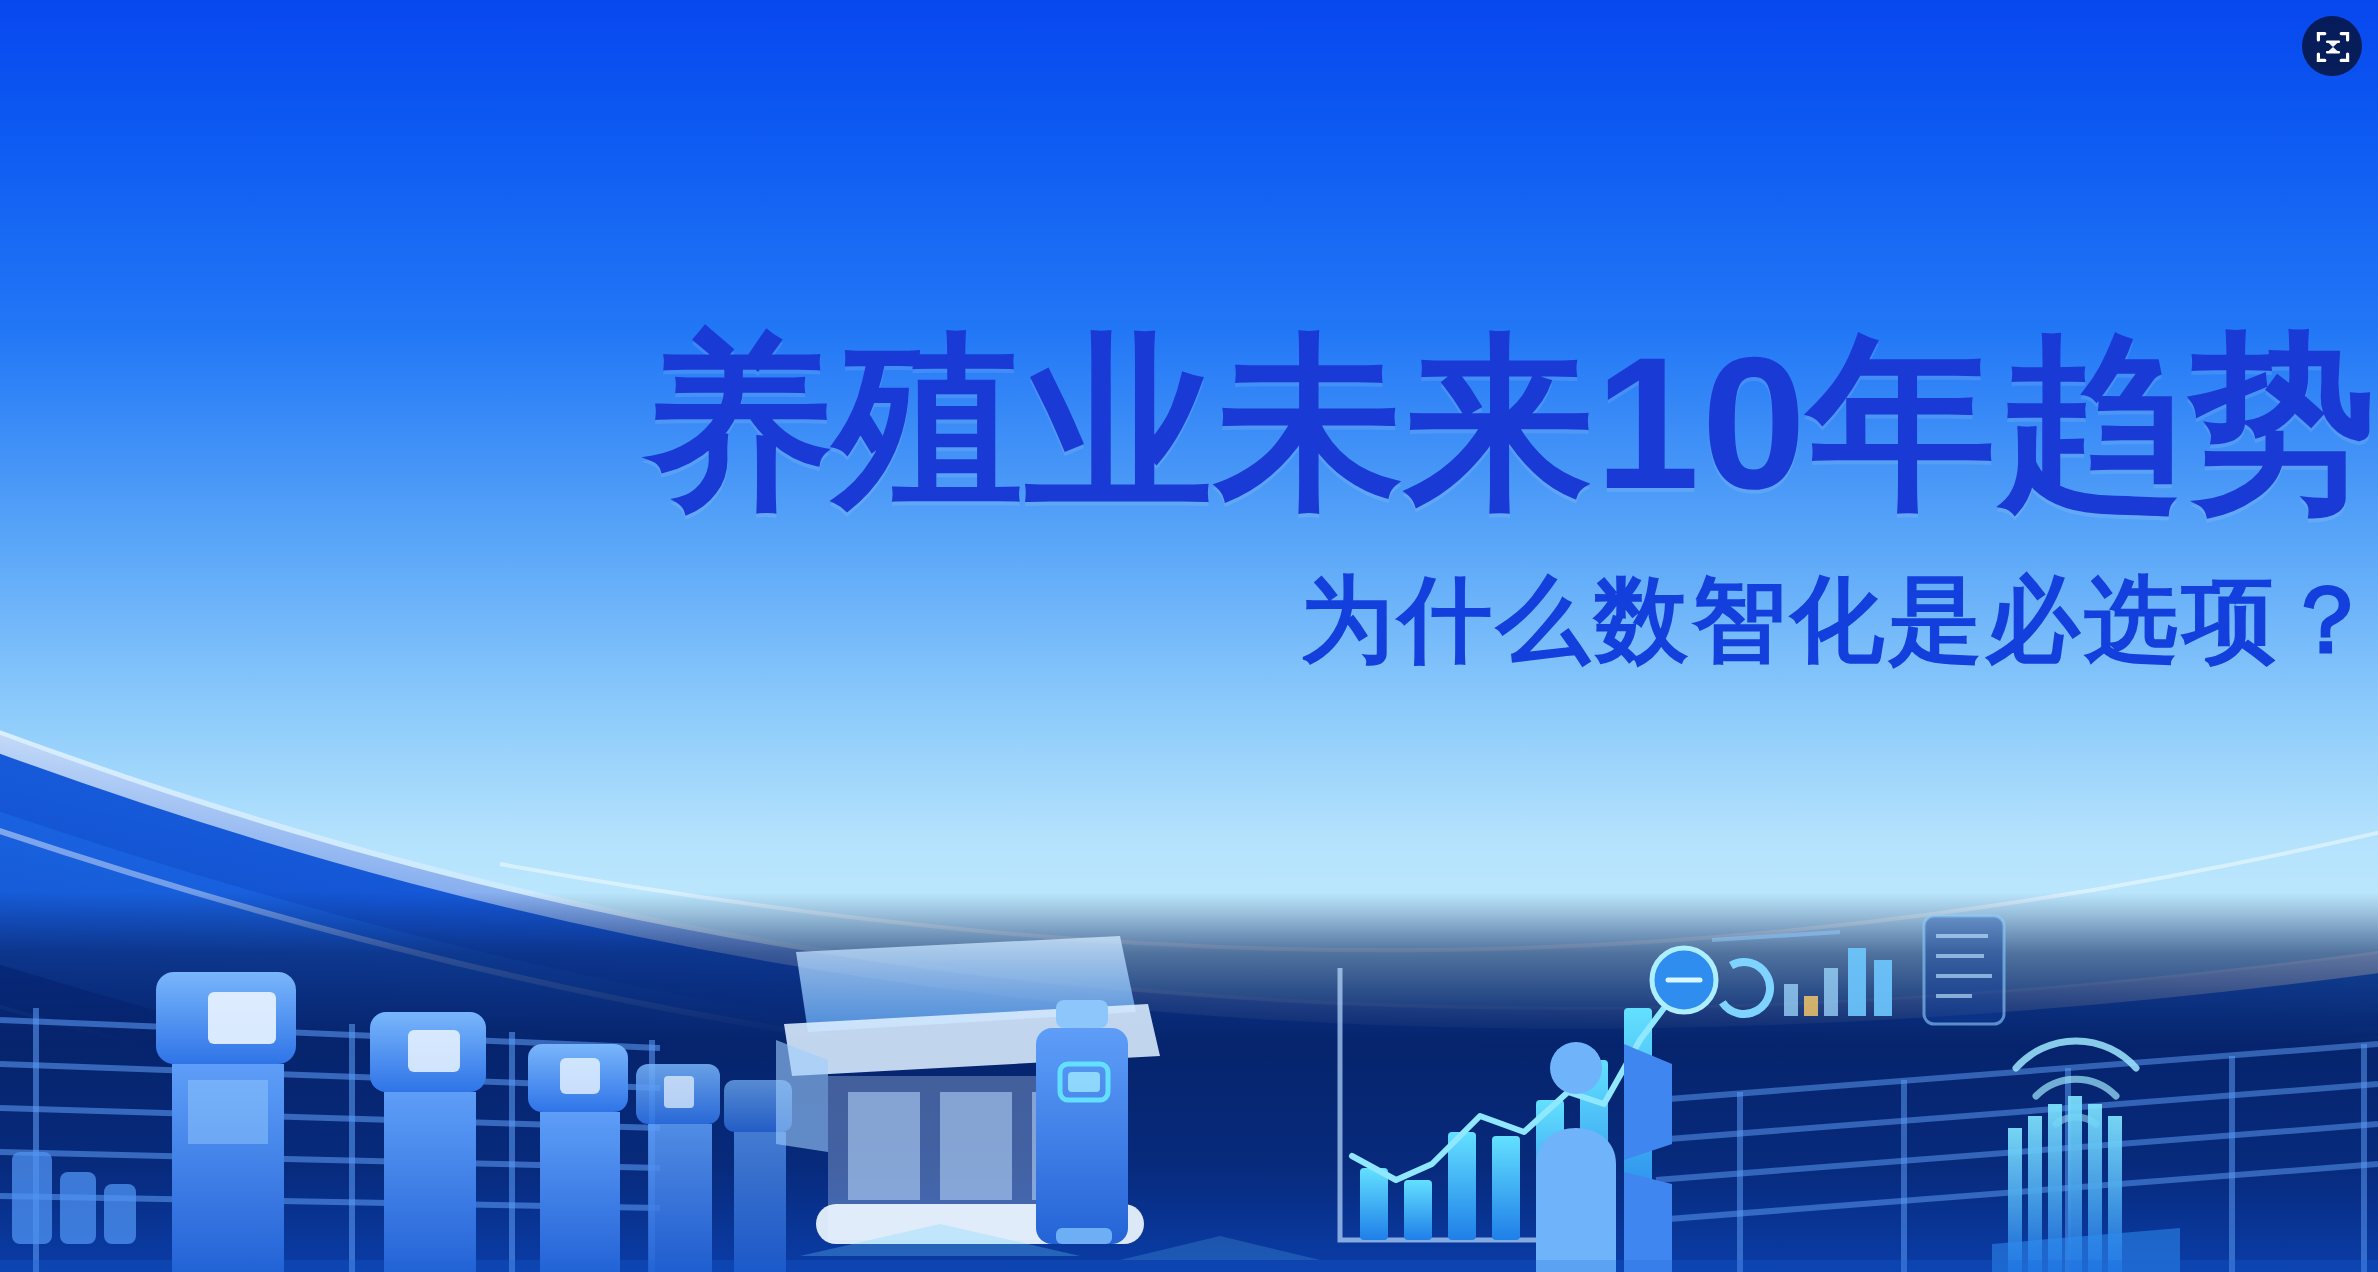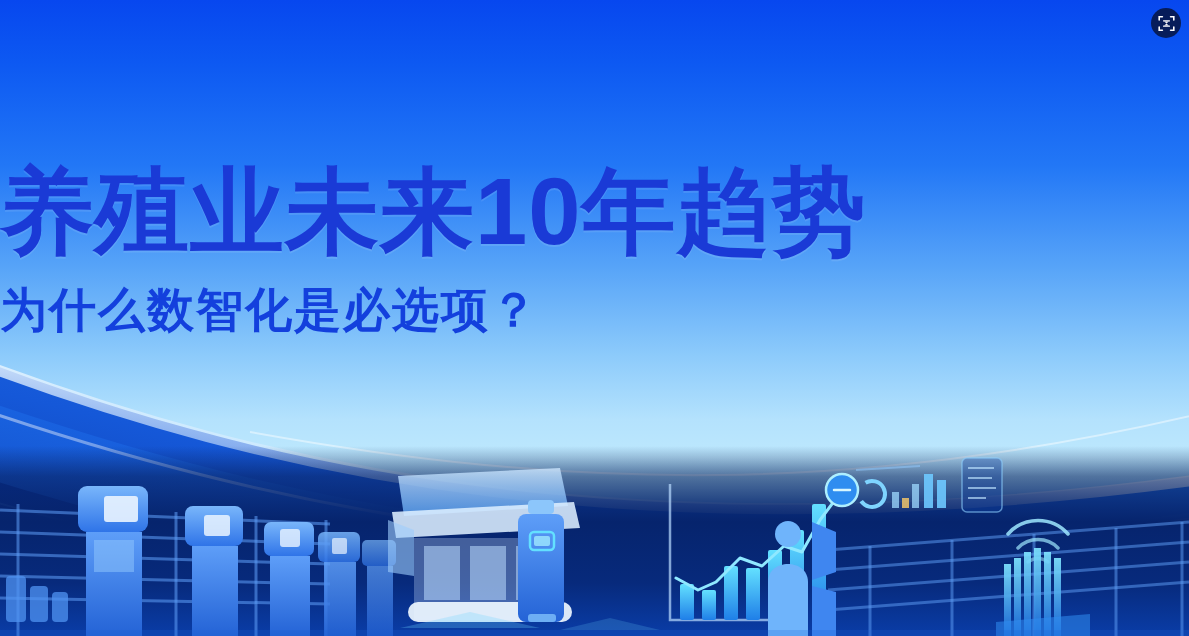--- a/index.html
+++ b/index.html
@@ -43,21 +43,21 @@
       rgba(5,26,82,0.55) 16%,
       #06246d 40%,
       #072a7c 72%,
       #0a3da8 100%);
   }
   .scene svg { position:absolute; inset:0; width:100%; height:100%; }
 
   
   .headline {
     position:absolute; left:0; right:0; top:163px;
-    text-align:left;
+    text-align:right;
     pointer-events:none;
   }
   .title {
     font-family:"Liberation Sans", sans-serif;
     font-size:94px;
     font-weight:bold;
     letter-spacing:1px;
     line-height:1.04;
     color:#1a3ad6;
     text-shadow:0 2px 0 rgba(255,255,255,0.10);

